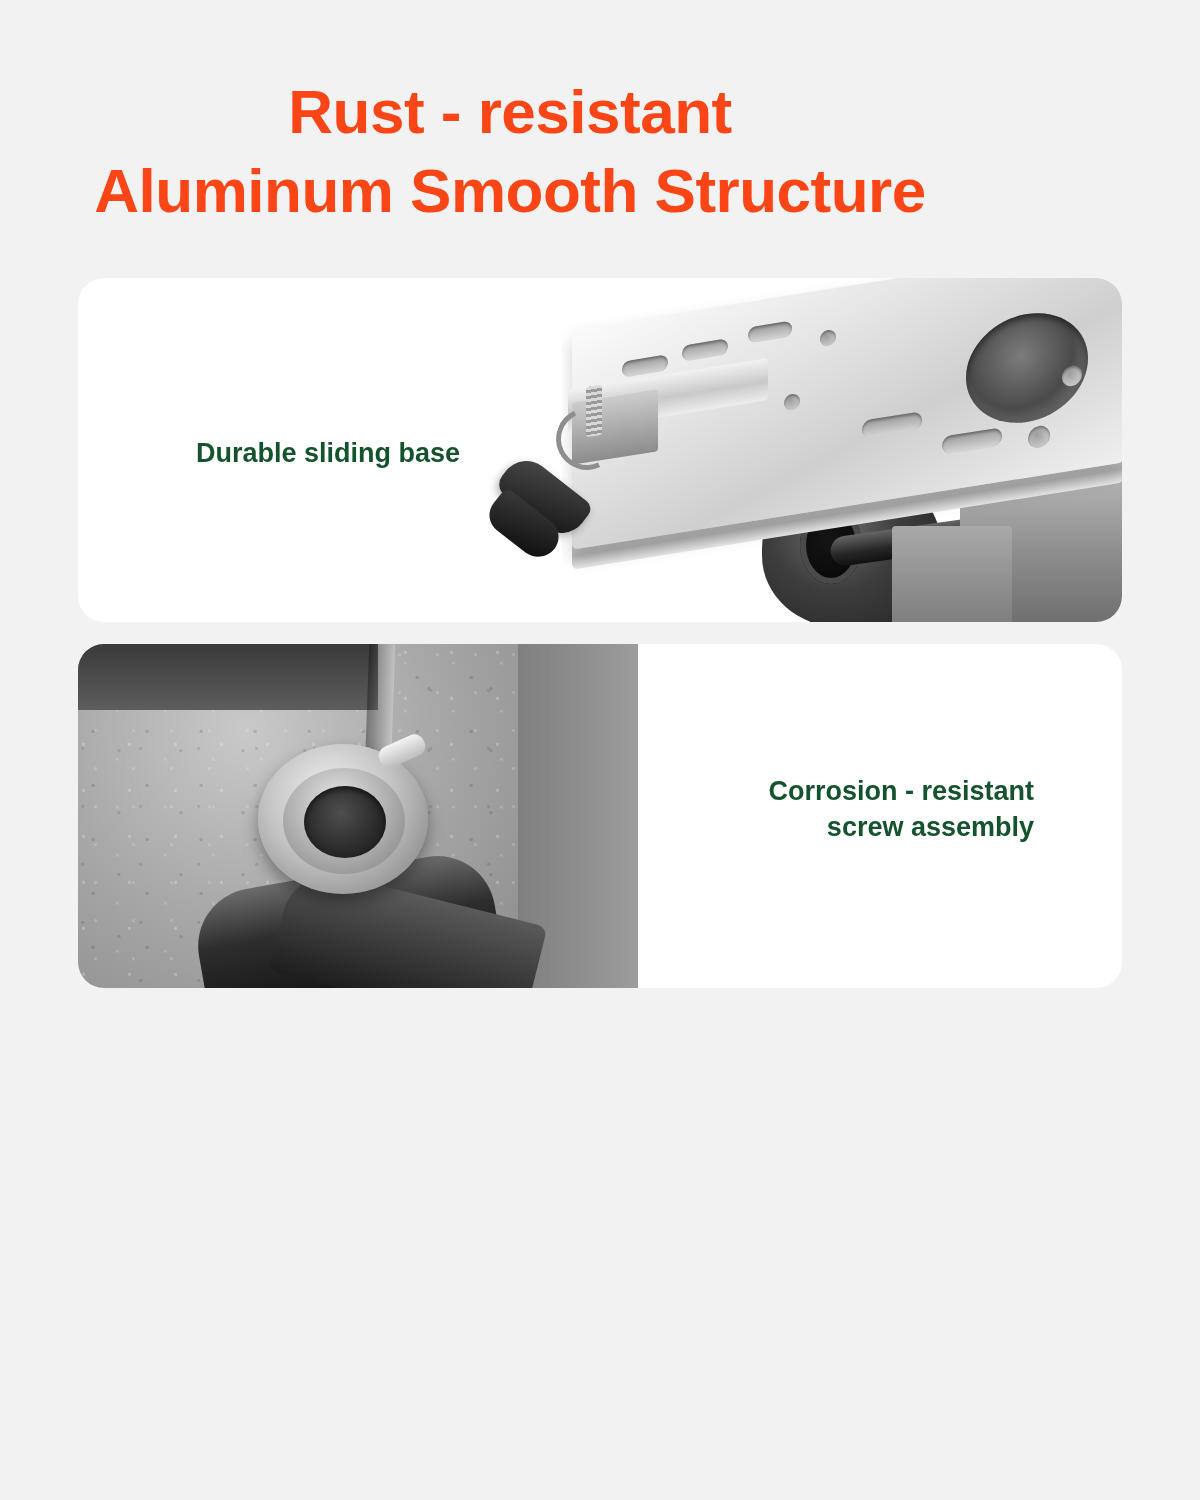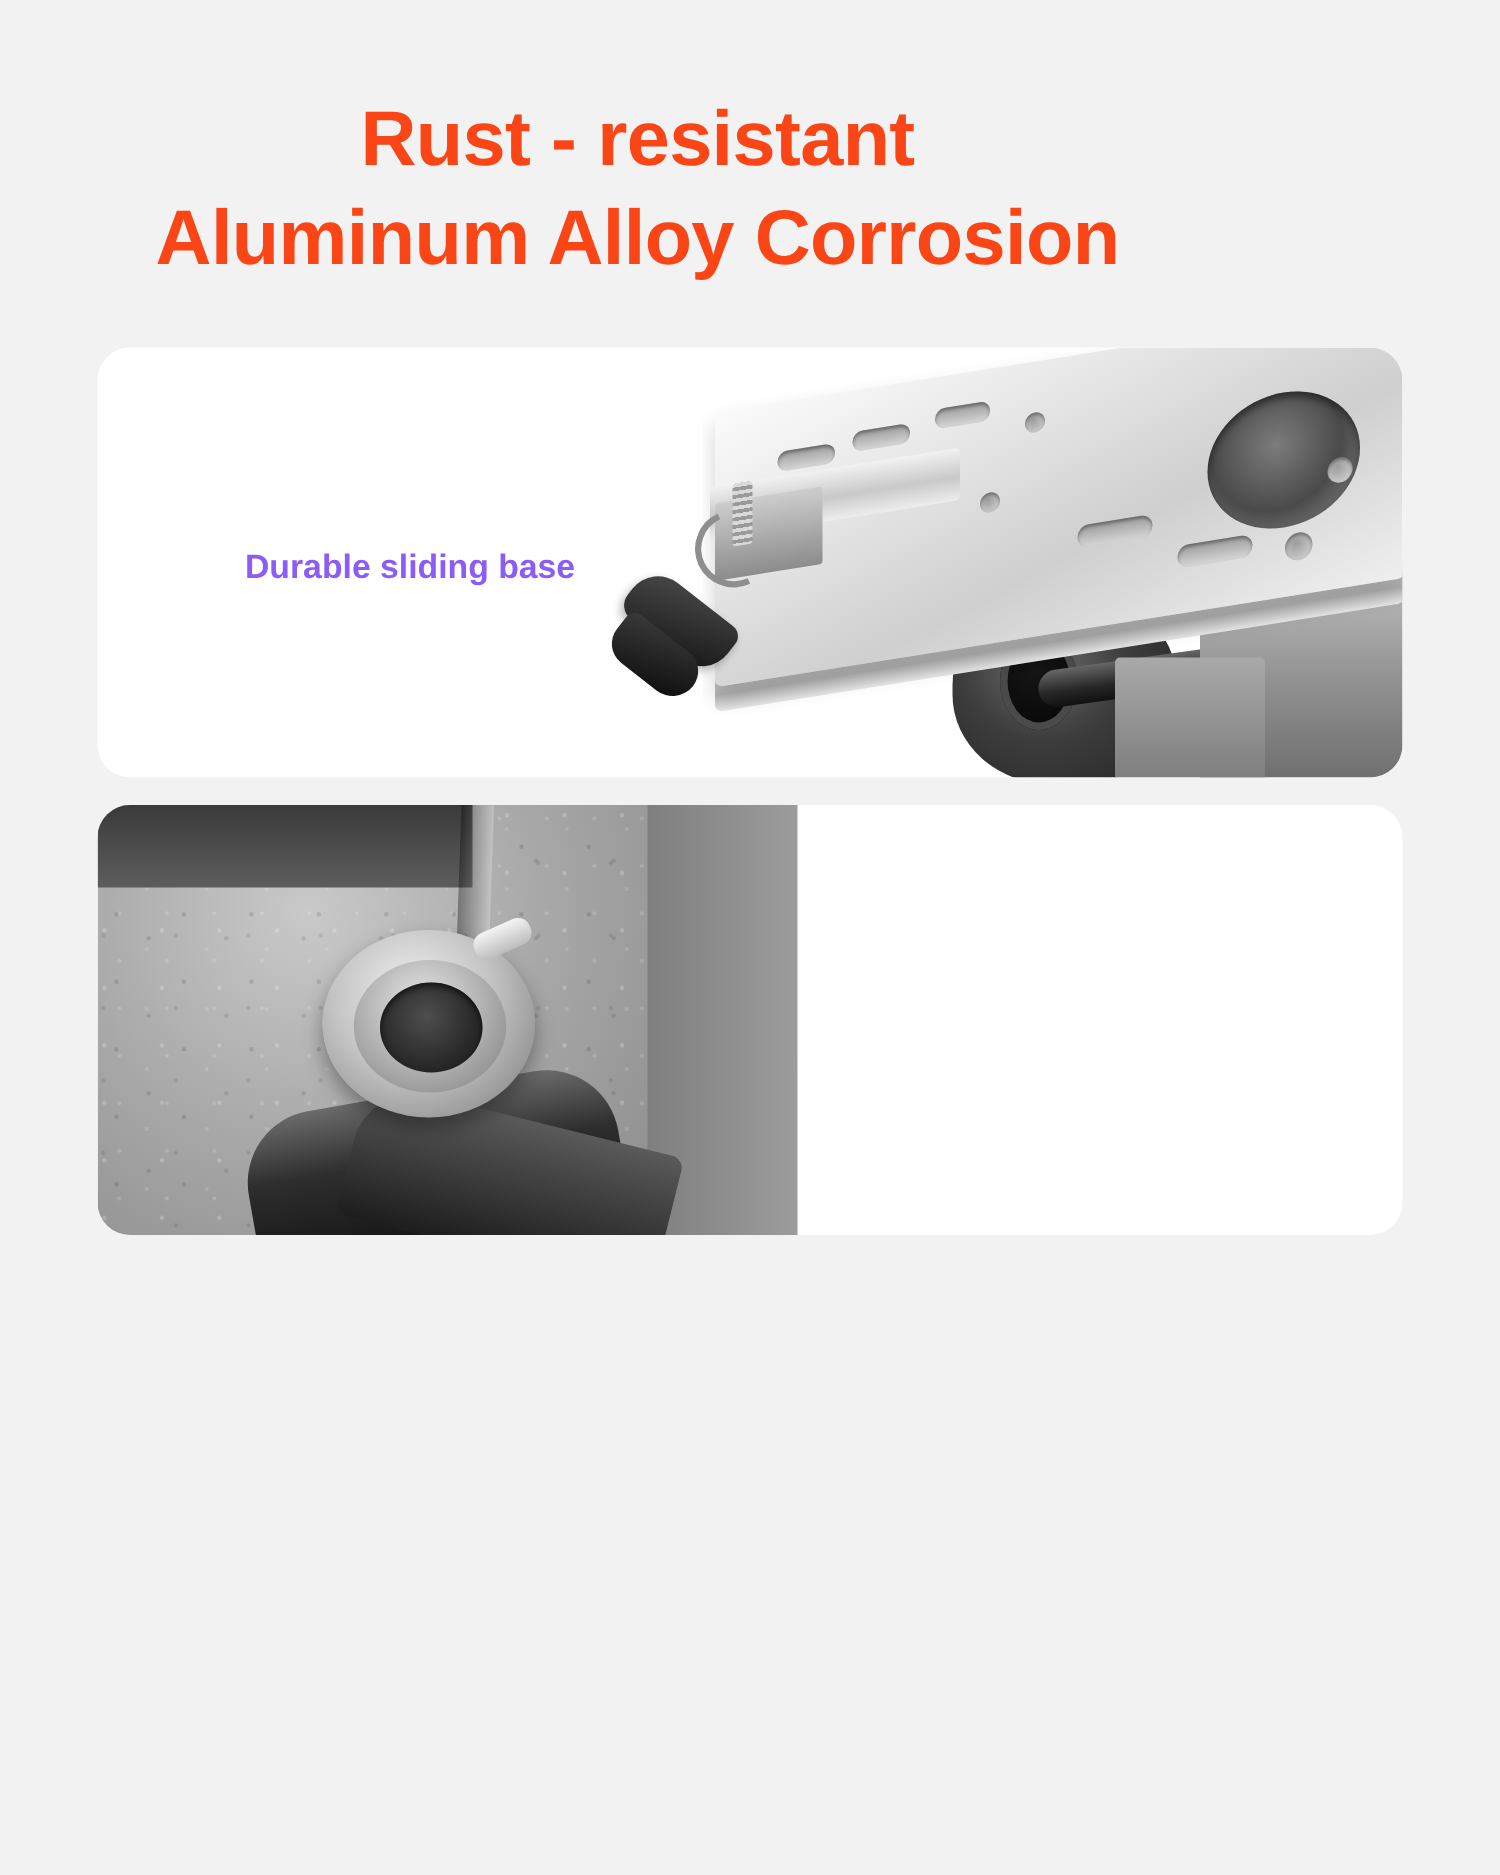--- a/index.html
+++ b/index.html
@@ -40,21 +40,21 @@
     background: #ffffff;
     border-radius: 26px;
     overflow: hidden;
   }
   .card-1 { left: 78px;  top: 278px;  width: 1044px; height: 344px; }
   .card-2 { left: 78px;  top: 644px;  width: 1044px; height: 344px; }
   .card-3 { left: 78px;  top: 1012px; width: 1044px; height: 344px; }
 
   .caption {
     position: absolute;
-    color: #8b5cf6;
+    color: #14532d;
     font-weight: bold;
     font-size: 27px;
     line-height: 1.32;
     white-space: pre-line;
   }
   .cap-1 { left: 118px; top: 158px; text-align: left; }
   .cap-2 { right: 88px; top: 130px; text-align: right; }
   .cap-3 { left: 118px; top: 140px; text-align: left; }
 
   
@@ -326,21 +326,21 @@
     border-radius: 4px;
   }
 </style>
 </head>
 <body>
 
 <div class="page">
 
   <div class="heading">
     <span class="line">Rust - resistant</span>
-    <span class="line">Aluminum Alloy Corrosion</span>
+    <span class="line">Aluminum Smooth Structure</span>
   </div>
 
   <div class="card card-1">
     <div class="photo photo-1">
       <div class="p1-bg"></div>
       <div class="p1-dark-drum"></div>
       <div class="p1-drum-hole"></div>
       <div class="p1-dark-rod"></div>
       <div class="p1-grey-body"></div>
       <div class="p1-grey-body2"></div>
@@ -374,16 +374,18 @@
       <div class="p2-darktop"></div>
       <div class="p2-darkright"></div>
       <div class="p2-edge"></div>
       <div class="p2-blackrod"></div>
       <div class="p2-blackrod2"></div>
       <div class="p2-bolt-outer"></div>
       <div class="p2-bolt-mid"></div>
       <div class="p2-bolt-inner"></div>
       <div class="p2-clip"></div>
     </div>
+    <div class="caption cap-2">Corrosion - resistant
+screw assembly</div>
   </div>
 
 
 </div>
 
 </body></html>

